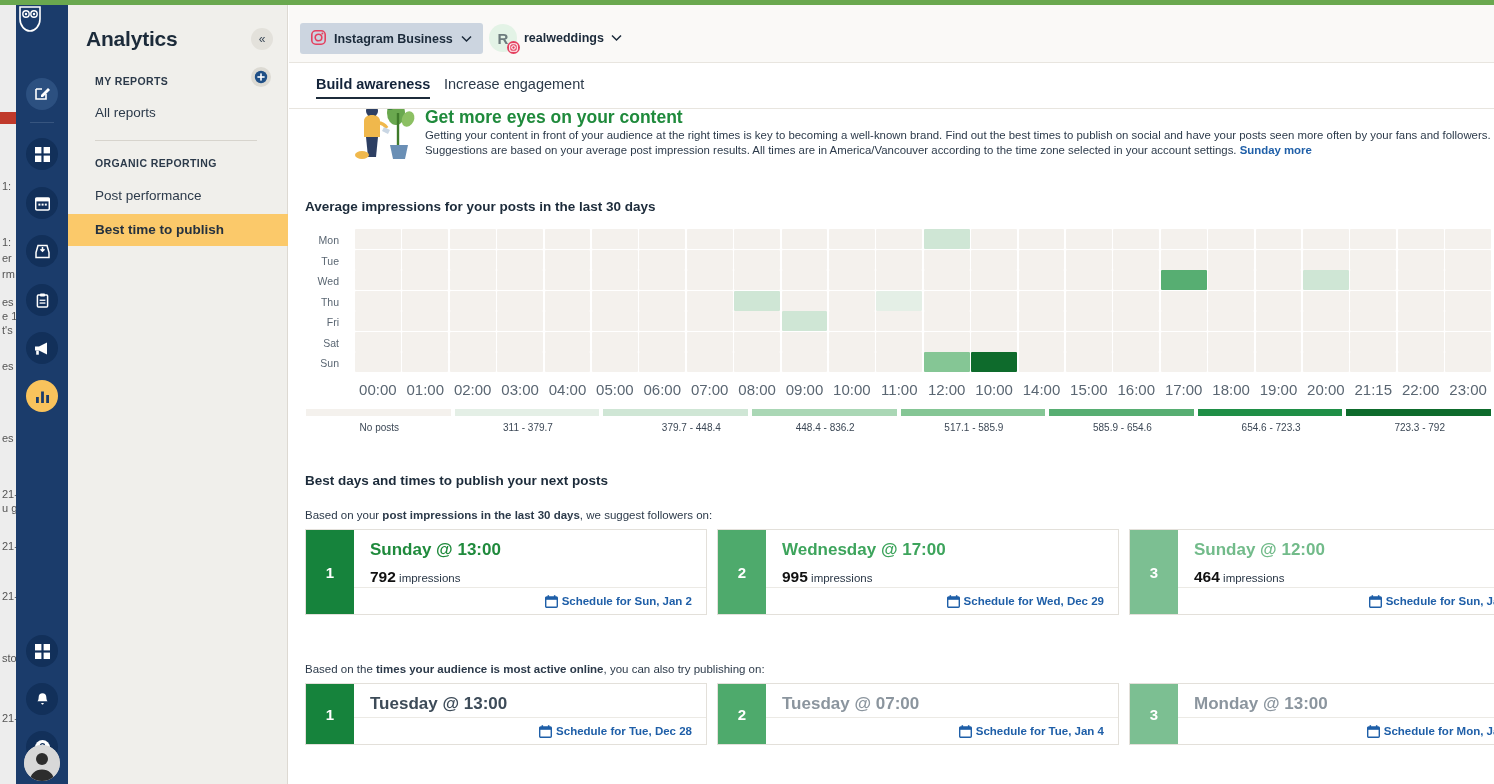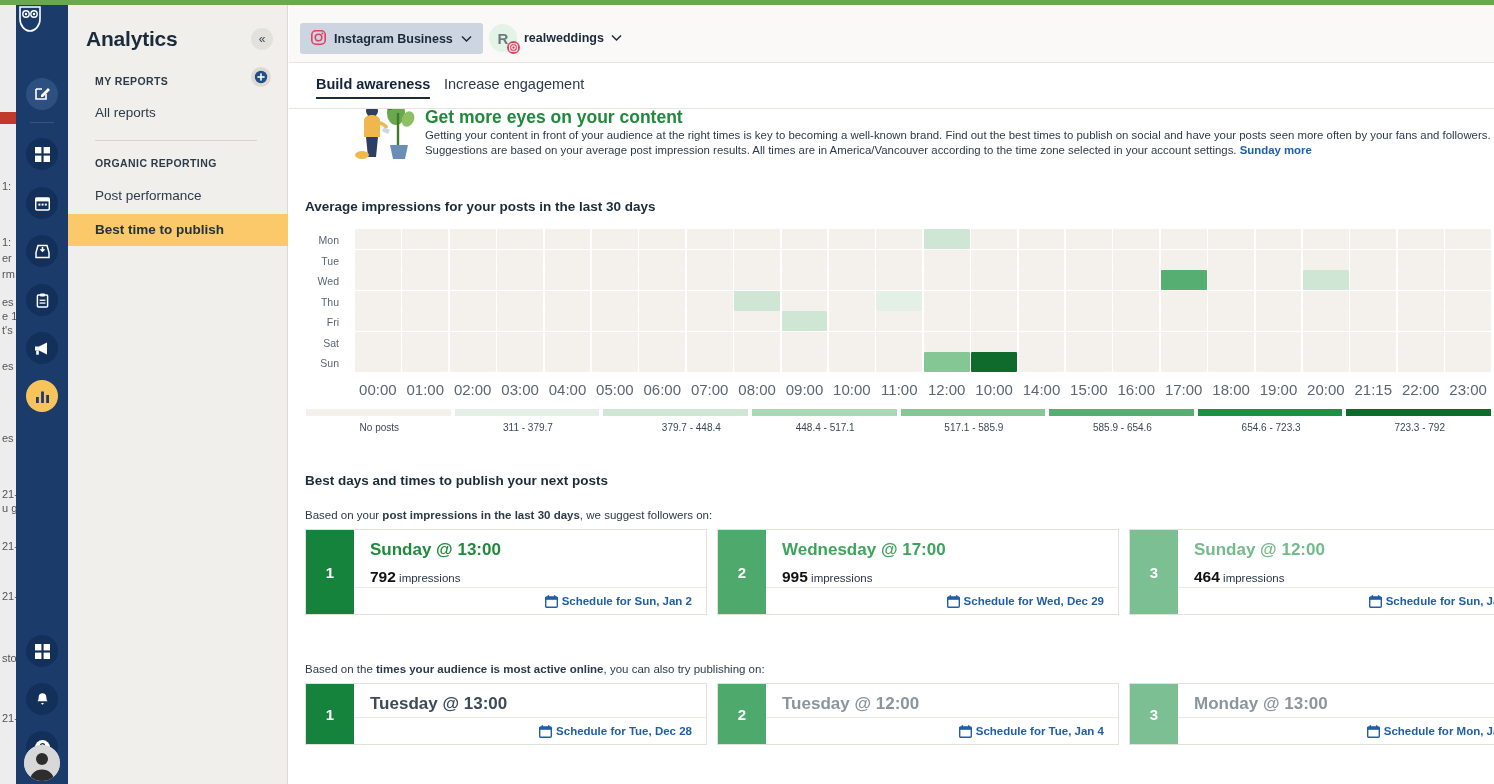--- a/index.html
+++ b/index.html
@@ -500,21 +500,21 @@
         </div>
 
       <div class="legend" id="legend">
           <div class="lg-bar" style="left: 1px; width: 144.625px; background: rgb(244, 241, 237);"></div>
           <div class="lg-txt" style="left: 0px; width: 148.625px;">No posts</div>
           <div class="lg-bar" style="left: 149.625px; width: 144.625px; background: rgb(228, 239, 230);"></div>
           <div class="lg-txt" style="left: 148.625px; width: 148.625px;">311 - 379.7</div>
           <div class="lg-bar" style="left: 298.25px; width: 144.625px; background: rgb(207, 230, 213);"></div>
           <div class="lg-txt" style="left: 312px; width: 148.625px;">379.7 - 448.4</div>
           <div class="lg-bar" style="left: 446.875px; width: 144.625px; background: rgb(170, 215, 181);"></div>
-          <div class="lg-txt" style="left: 445.875px; width: 148.625px;">448.4 - 517.1</div>
+          <div class="lg-txt" style="left: 445.875px; width: 148.625px;">448.4 - 836.2</div>
           <div class="lg-bar" style="left: 595.5px; width: 144.625px; background: rgb(133, 198, 149);"></div>
           <div class="lg-txt" style="left: 594.5px; width: 148.625px;">517.1 - 585.9</div>
           <div class="lg-bar" style="left: 744.125px; width: 144.625px; background: rgb(87, 174, 114);"></div>
           <div class="lg-txt" style="left: 743.125px; width: 148.625px;">585.9 - 654.6</div>
           <div class="lg-bar" style="left: 892.75px; width: 144.625px; background: rgb(31, 143, 70);"></div>
           <div class="lg-txt" style="left: 891.75px; width: 148.625px;">654.6 - 723.3</div>
           <div class="lg-bar" style="left: 1041.38px; width: 144.625px; background: rgb(14, 107, 44);"></div>
           <div class="lg-txt" style="left: 1040.38px; width: 148.625px;">723.3 - 792</div>
         </div>
 
@@ -591,21 +591,21 @@
                     <rect x="2.6" y="0.2" width="1.5" height="2.6" fill="#1f5fa8"></rect>
                     <rect x="8.9" y="0.2" width="1.5" height="2.6" fill="#1f5fa8"></rect>
                   </svg></span>
                 <span class="lnk">Schedule for Tue, Dec 28</span>
               </div>
             </div>
           </div>
           <div class="card short" style="left: 428px; top: 574px; width: 402px;">
             <div class="card-rank" style="background:#4eaa6c">2</div>
             <div class="card-main">
-              <div class="card-title" style="color:#8b959e">Tuesday @ 12:00</div>
+              <div class="card-title" style="color:#8b959e">Tuesday @ 07:00</div>
               <div class="card-foot">
                 <span class="cal-ic"><svg width="13" height="13" viewBox="0 0 13 13">
                     <rect x="0.7" y="2" width="11.6" height="10.3" rx="1" fill="none" stroke="#1f5fa8" stroke-width="1.4"></rect>
                     <rect x="0.7" y="2" width="11.6" height="2.8" fill="#1f5fa8"></rect>
                     <rect x="2.6" y="0.2" width="1.5" height="2.6" fill="#1f5fa8"></rect>
                     <rect x="8.9" y="0.2" width="1.5" height="2.6" fill="#1f5fa8"></rect>
                   </svg></span>
                 <span class="lnk">Schedule for Tue, Jan 4</span>
               </div>
             </div>

